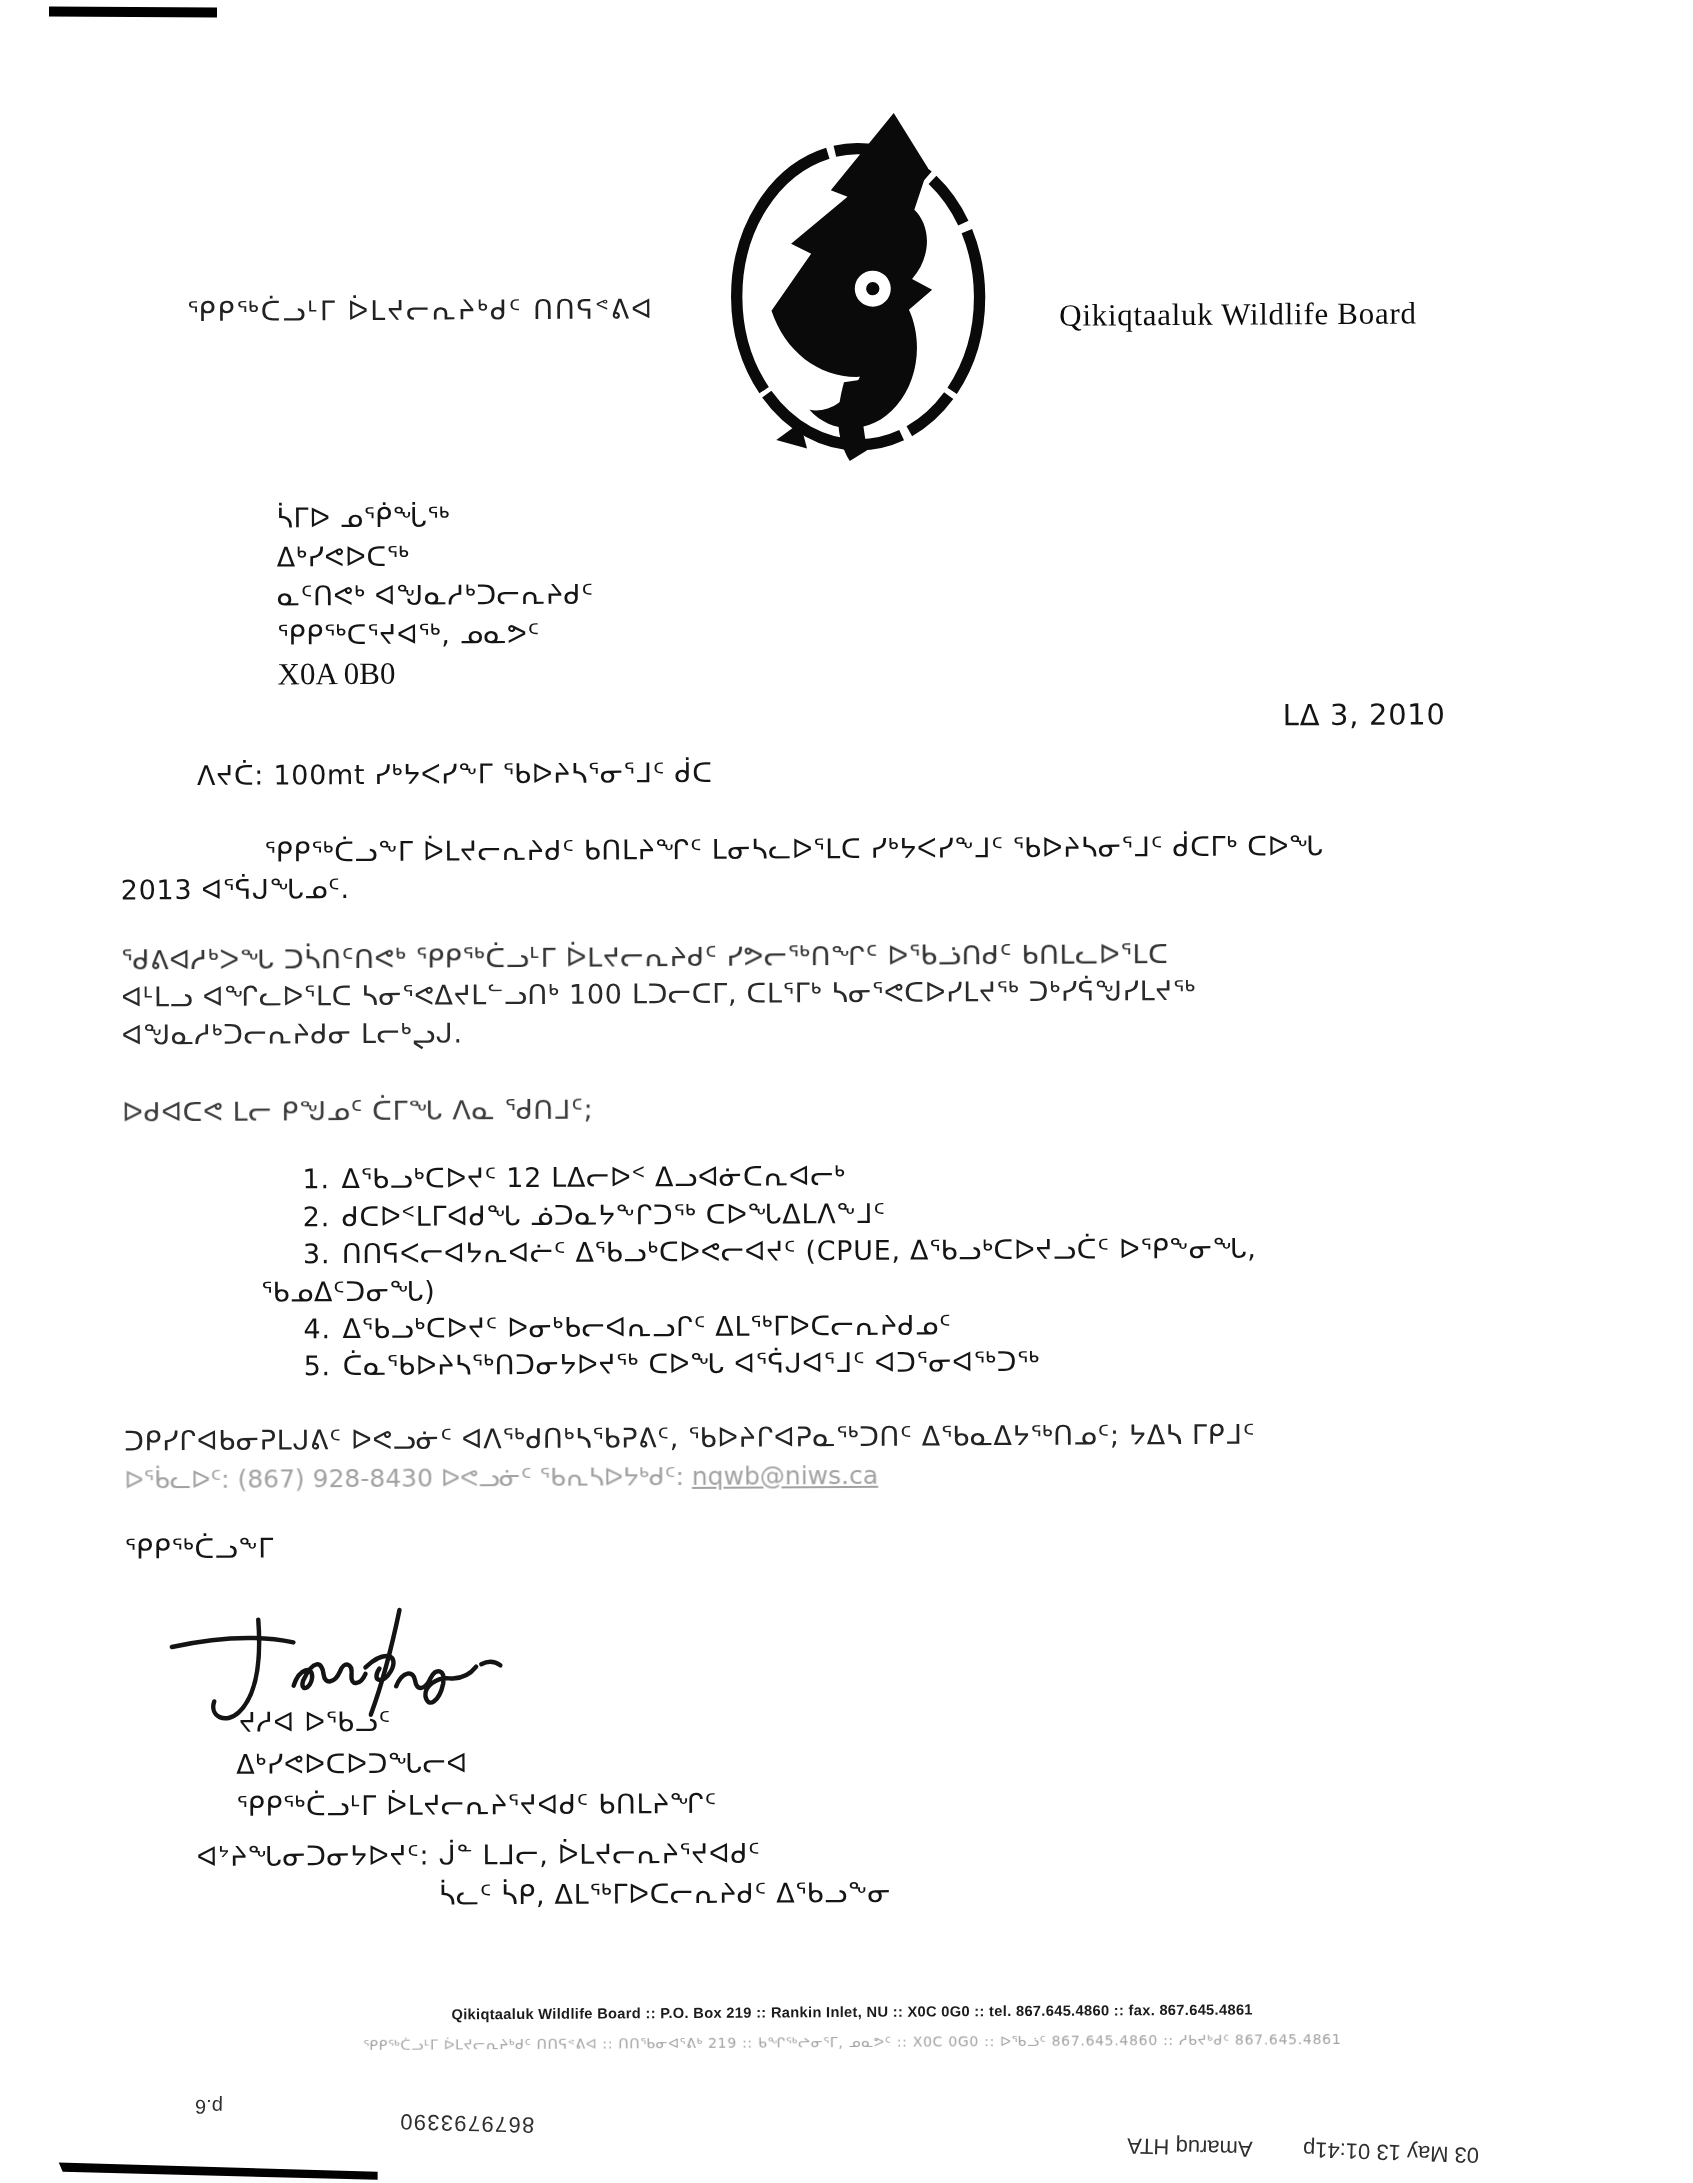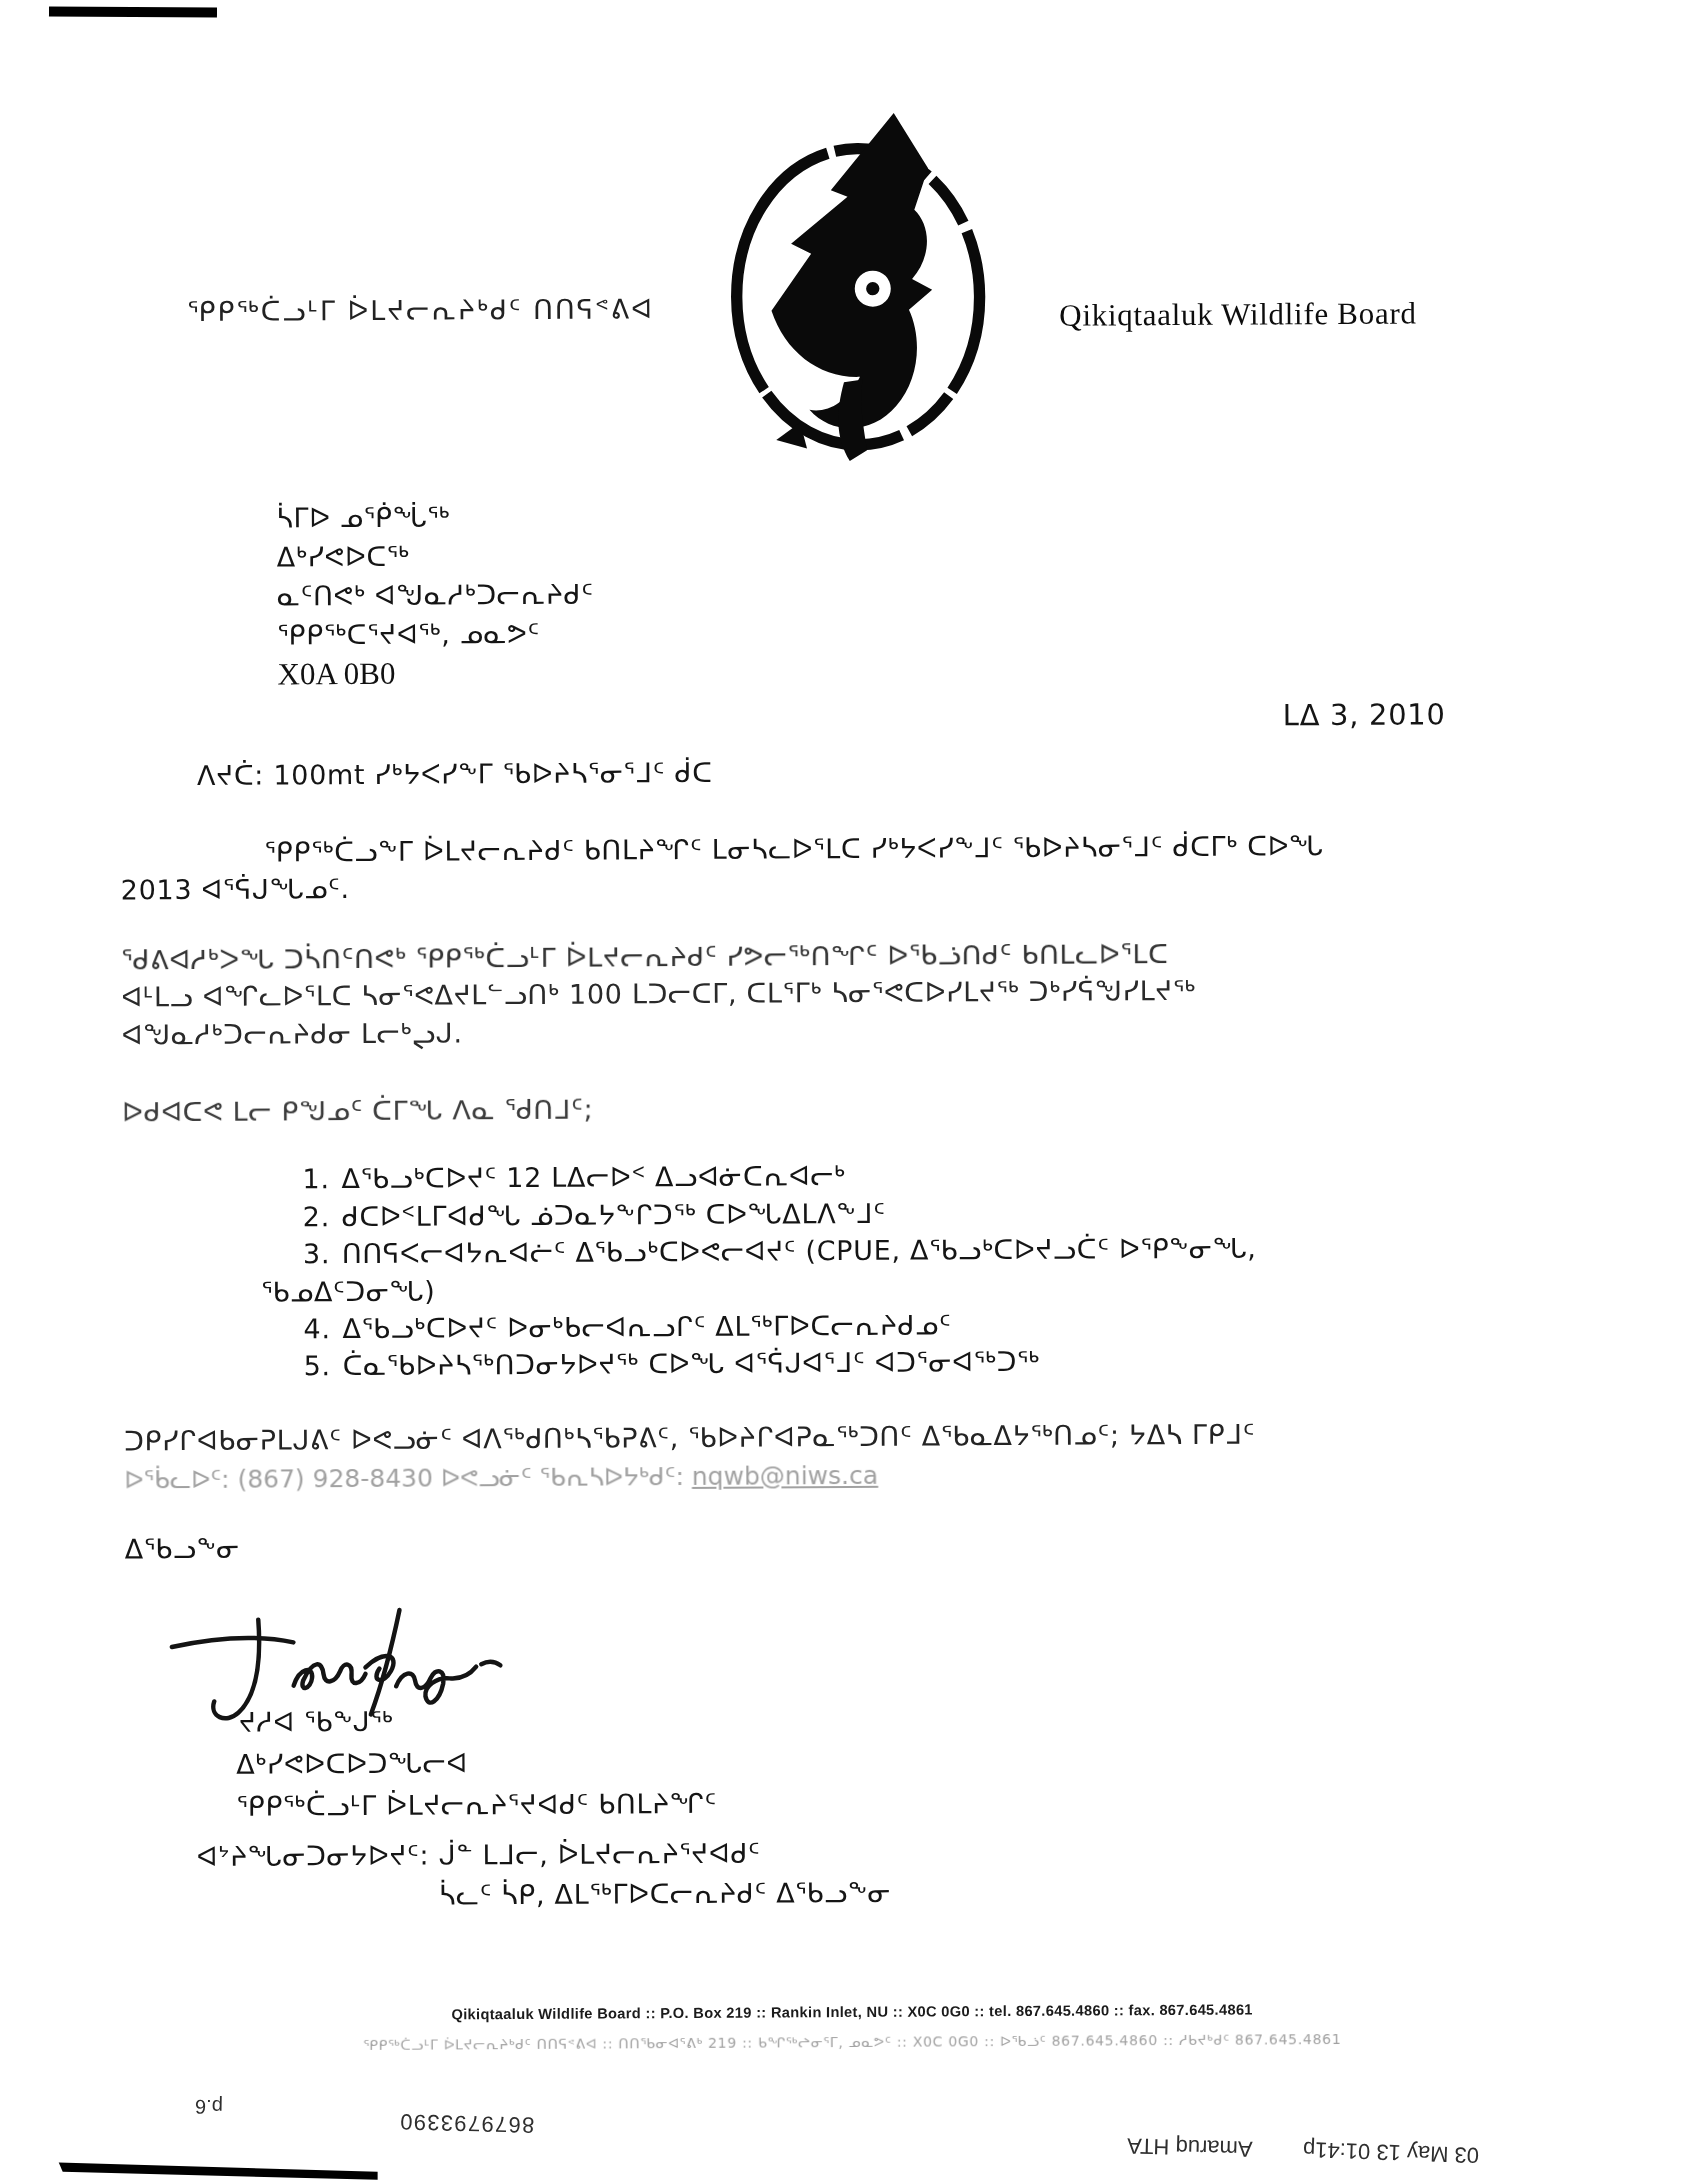--- a/index.html
+++ b/index.html
@@ -86,36 +86,36 @@
   </div>
   <div class="list-row" style="left:302px;top:1347px;">
     <span class="list-num syl">5.</span><span class="syl">ᑖᓇᖃᐅᔨᓴᖅᑎᑐᓂᔭᐅᔪᖅ ᑕᐅᖓ ᐊᕐᕌᒍᐊᕐᒧᑦ ᐊᑐᕐᓂᐊᖅᑐᖅ</span>
   </div>
 
   <div class="abs syl" style="left:122px;top:1421px;color:#242424;">ᑐᑭᓯᒋᐊᑲᓂᕈᒪᒍᕕᑦ ᐅᕙᓗᓃᑦ ᐊᐱᖅᑯᑎᒃᓴᖃᕈᕕᑦ, ᖃᐅᔨᒋᐊᕈᓇᖅᑐᑎᑦ ᐃᖃᓇᐃᔭᖅᑎᓄᑦ; ᔭᐃᓴ ᒥᑭᒧᑦ</div>
   <div class="abs syl-sm vfaded" style="left:122px;top:1461px;">
     <span>ᐅᖄᓚᐅᑦ: (867) 928-8430 ᐅᕙᓗᓃᑦ ᖃᕆᓴᐅᔭᒃᑯᑦ: </span><span class="email">nqwb@niws.ca</span>
   </div>
 
-  <div class="abs syl" style="left:122px;top:1529px;">ᐃᖃᓗᖕᓂ</div>
+  <div class="abs syl" style="left:122px;top:1529px;">ᕿᑭᖅᑖᓗᖕᒥ</div>
 
   <svg class="abs" style="left:157px;top:1597px;" width="387" height="140" viewBox="0 0 600 220">
     <title>Joshua Kango</title>
     <g fill="none" stroke="#141414" stroke-width="7" stroke-linecap="round">
       <path d="M14 72 C 90 56 150 54 205 66"></path>
       <path d="M150 30 C 154 88 150 146 118 176 C 98 194 72 182 80 158"></path>
       <path d="M205 134 C 214 106 236 102 234 122 C 232 140 214 144 220 126 C 236 92 250 96 252 116 C 254 134 270 130 278 112 C 284 96 298 98 296 118 C 294 136 310 134 318 116"></path>
       <path d="M372 16 C 360 72 344 132 326 180"></path>
       <path d="M318 106 C 348 78 372 86 358 112 C 346 134 326 128 340 108"></path>
       <path d="M366 136 C 376 112 394 110 396 128 C 398 144 412 142 420 124 C 428 106 444 110 440 132 C 434 160 416 172 412 152 C 410 136 430 122 450 124 C 470 126 484 116 492 106"></path>
       <path d="M500 102 C 512 96 522 98 530 104"></path>
     </g>
   </svg>
 
-  <div class="abs syl" style="left:235px;top:1703px;">ᔪᓱᐊ ᖃᖕᒍᖅ</div>
+  <div class="abs syl" style="left:235px;top:1703px;">ᔪᓱᐊ ᐅᖃᓘᑦ</div>
   <div class="abs syl" style="left:232px;top:1745px;">ᐃᒃᓯᕙᐅᑕᐅᑐᖓᓕᐊ</div>
   <div class="abs syl" style="left:232px;top:1787px;">ᕿᑭᖅᑖᓗᒻᒥ ᐆᒪᔪᓕᕆᔨᕐᔪᐊᑯᑦ ᑲᑎᒪᔨᖏᑦ</div>
 
   <div class="abs syl" style="left:192px;top:1837px;">ᐊᔾᔨᖓᓂᑐᓂᔭᐅᔪᑦ:</div>
   <div class="abs syl" style="left:434px;top:1837px;">ᒎᓐ ᒪᒧᓕ, ᐆᒪᔪᓕᕆᔨᕐᔪᐊᑯᑦ</div>
   <div class="abs syl" style="left:434px;top:1877px;">ᓵᓚᑦ ᓵᑭ, ᐃᒪᖅᒥᐅᑕᓕᕆᔨᑯᑦ ᐃᖃᓗᖕᓂ</div>
 
   <div class="abs center footer1" style="top:2004px;">Qikiqtaaluk Wildlife Board :: P.O. Box 219 :: Rankin Inlet, NU :: X0C 0G0 :: tel. 867.645.4860 :: fax. 867.645.4861</div>
   <div class="abs center footer2" style="top:2034px;">ᕿᑭᖅᑖᓗᒻᒥ ᐆᒪᔪᓕᕆᔨᒃᑯᑦ ᑎᑎᕋᕝᕕᐊ :: ᑎᑎᖃᓂᐊᕐᕕᒃ 219 :: ᑲᖏᖅᖠᓂᕐᒥ, ᓄᓇᕗᑦ :: X0C 0G0 :: ᐅᖃᓘᑦ 867.645.4860 :: ᓱᑲᔪᒃᑯᑦ 867.645.4861</div>
 </div>

